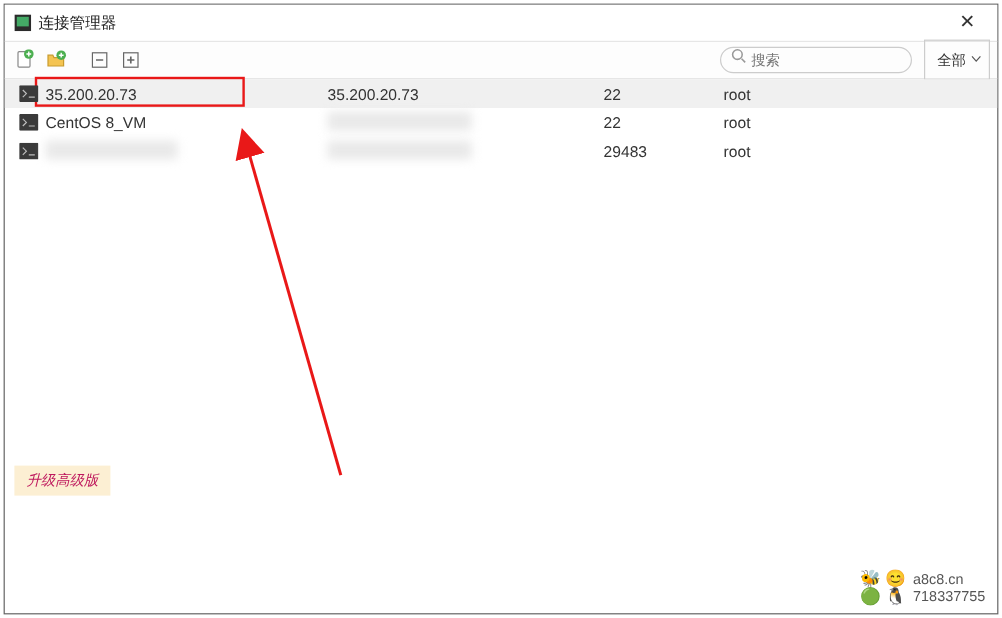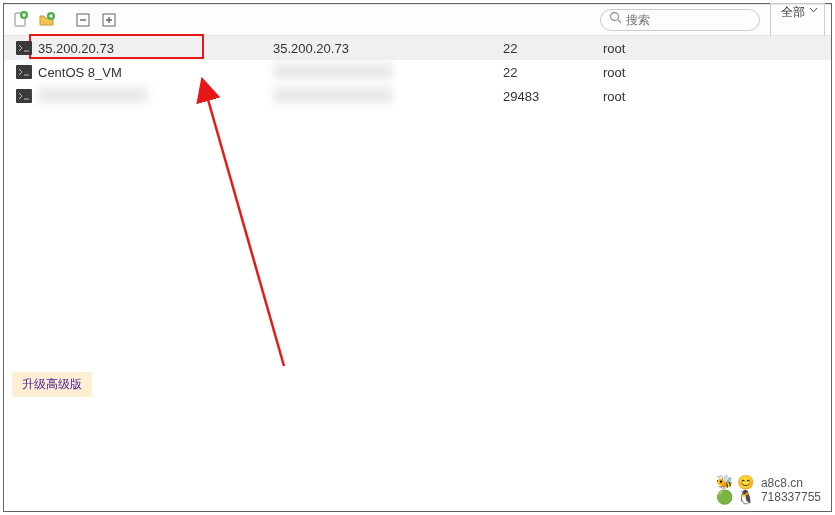--- a/index.html
+++ b/index.html
@@ -7,44 +7,54 @@
     .outer { position: absolute; left: 3px; top: 3px; right: 3px; bottom: 3px; border: 1px solid #646464; background: #fff; }
     .titlebar { height: 30px; display: flex; align-items: center; padding: 0 8px; background: #fff; font-size: 12px; }
     .titlebar .icon-app { width: 14px; height: 14px; margin-right: 6px; }
     .titlebar .title { flex: 1; color: #222; font-size: 13px;}
     .titlebar .close { width: 34px; text-align: center; font-size: 16px; color: #333; cursor: pointer; line-height: 30px;}
     .toolbar { height: 32px; border-top: 1px solid #e6e6e6; border-bottom: 1px solid #e6e6e6; display: flex; align-items: center; padding: 0 6px; gap: 4px; background: #fdfdfd;}
     .toolbar .btn { width: 22px; height: 22px; display: flex; align-items: center; justify-content: center; cursor: pointer; border-radius: 2px;}
     .toolbar .sep { width: 6px; }
     .search-wrap { margin-left: auto; display: flex; border: 1px solid #ccc; border-radius: 12px; height: 22px; padding: 0 8px; gap: 4px; width: 160px; }
     .search-wrap input { border: none; outline: none; font-size: 12px; width: 120px; color: #555; background: transparent;}
-    .filter-btn { border: 1px solid #ccc; height: 34px; display: flex; padding: 0 6px 0 10px; gap: 4px; font-size: 12px; color: #333; cursor: pointer; margin-left: 6px; }
+    .filter-btn { border: 1px solid #ccc; height: 34px; display: flex; align-items: center; padding: 0 6px 0 10px; gap: 4px; font-size: 12px; color: #333; cursor: pointer; margin-left: 6px; }
     .content { position: relative; }
     .folder-row, .conn-row { display: flex; align-items: center; height: 24px; font-size: 13px; color: #333; }
     .folder-row { padding-left: 6px; margin-top: 2px;}
     .folder-row .folder-icon { width: 18px; height: 16px; margin-right: 4px; }
     .conn-row { padding-left: 12px; position: relative; }
     .conn-row.selected { background: #f0f0f0; }
     .conn-row .term-icon { width: 16px; height: 14px; margin-right: 6px; flex-shrink: 0; position: relative; z-index: 2;}
     .conn-row .name { width: 235px; position: relative; z-index: 2; }
     .conn-row .host { width: 230px; }
     .conn-row .port { width: 100px; }
     .conn-row .user { width: 100px; }
     .redbox { position: absolute; border: 2px solid #e91818; pointer-events: none; }
     .blur { filter: blur(4px); background: #e9e9e9; color: transparent; border-radius: 2px; display: inline-block; height: 16px;}
-    .upgrade { position: absolute; left: 8px; top: 336px; background: #fcefd3; color: #4c1d95; font-size: 12px; padding: 4px 10px; cursor: pointer; }
+    .upgrade { position: absolute; left: 8px; top: 322px; background: #fcefd3; color: #be185d; font-size: 12px; padding: 4px 10px; cursor: pointer; font-style: italic; }
     .watermark { position: absolute; right: 10px; bottom: 6px; font-size: 12px; color: #555; text-align: left; display: flex; gap: 6px; align-items: center;}
     .wm-line { line-height: 14px; }
     .arrow-svg { position: absolute; left: 0; top: 0; pointer-events: none; }
     .emoji { font-size: 14px; line-height: 14px;}
   </style>
 </head>
 <body>
 
 <div class="outer">
+  <div class="titlebar">
+    <span class="icon-app">
+      <svg width="14" height="14">
+          <rect x="0" y="0" width="14" height="14" fill="#2b2b2b"></rect>
+          <rect x="2" y="2" width="10" height="8" fill="#4a6"></rect>
+        </svg>
+    </span>
+    <span class="title">连接管理器</span>
+    <span class="close">✕</span>
+  </div>
 
   <div class="toolbar">
     <span class="btn">
       <svg width="18" height="18">
           <rect x="3" y="2" width="10" height="13" rx="1" fill="#fff" stroke="#888"></rect>
           <circle cx="12" cy="4" r="4" fill="#4caf50"></circle>
           <path d="M10 4h4M12 2v4" stroke="#fff" stroke-width="1.2"></path>
         </svg>
     </span>
     <span class="btn">

